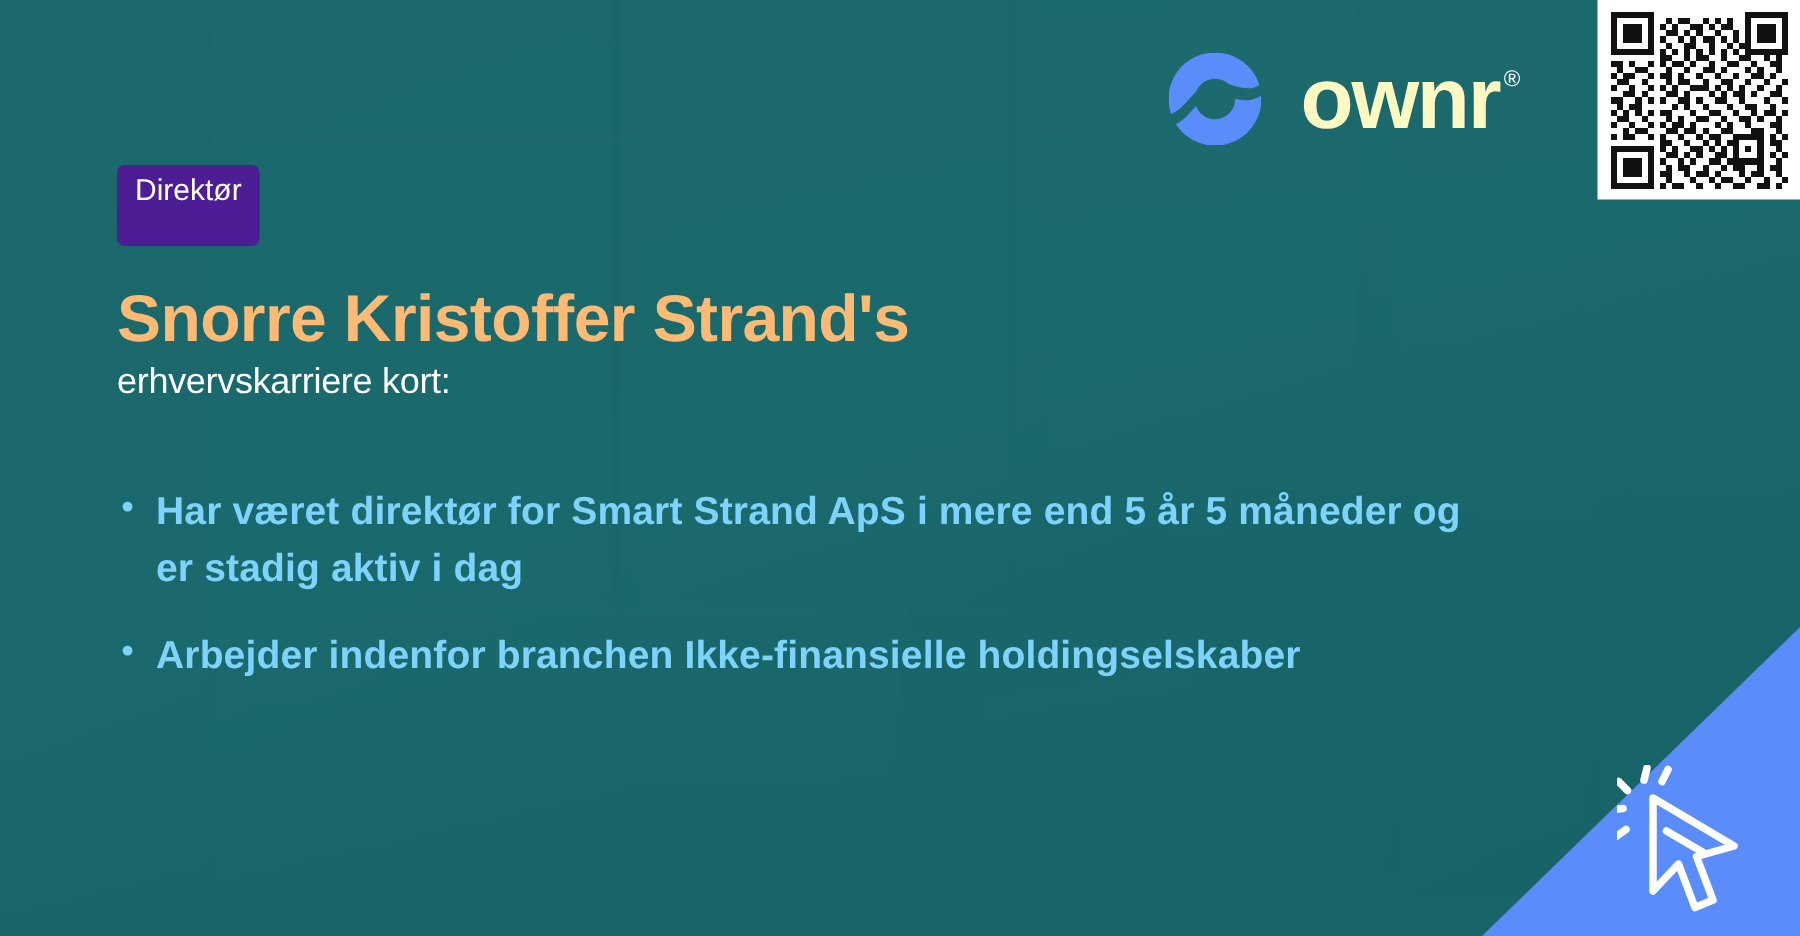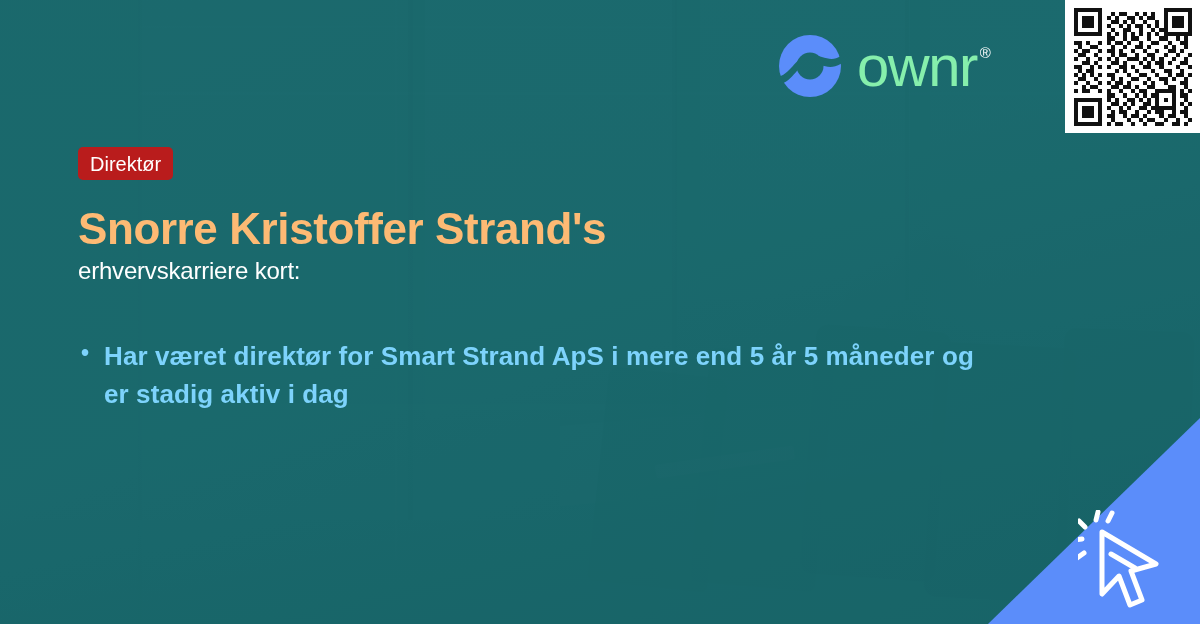--- a/index.html
+++ b/index.html
@@ -170,50 +170,50 @@
     height: 62px;
     flex: 0 0 62px;
   }
   .logo-word {
     display: flex;
     align-items: flex-start;
     color: #ffffff;
   }
   .logo-text {
     font-size: 58px;
-    font-weight: 400;
+    font-weight: 700;
     letter-spacing: -1.5px;
     line-height: 1;
-    color: #86efac;
+    color: #fef9c3;
+    margin-left: 10px;
   }
   .logo-reg {
     font-size: 15px;
     line-height: 1;
     margin-top: 8px;
     margin-left: 3px;
     color: #ffffff;
   }
 
   
   .content {
     position: absolute;
     left: 78px;
     top: 110px;
     width: 900px;
     z-index: 4;
   }
   .badge {
     display: inline-block;
-    background: #b91c1c;
+    background: #4c1d95;
     color: #ffffff;
     font-size: 20px;
     line-height: 1;
-    padding: 7px 12px 6px;
+    padding: 7px 12px 27px;
     border-radius: 5px;
-    margin-top: 37px;
   }
   .headline {
     margin: 24px 0 0;
     color: #fdba74;
     font-size: 44px;
     font-weight: 700;
     line-height: 1.12;
     letter-spacing: -0.4px;
   }
   .subheadline {
@@ -571,20 +571,21 @@
     </svg>
   </div>
 
   <div class="content">
     <span class="badge">Direktør</span>
     <h1 class="headline">Snorre Kristoffer Strand's</h1>
     <h2 class="subheadline">erhvervskarriere kort:</h2>
 
     <ul class="bullets">
       <li>Har været direktør for Smart Strand ApS i mere end 5 år 5 måneder og er stadig aktiv i dag</li>
+      <li>Arbejder indenfor branchen Ikke-finansielle holdingselskaber</li>
     </ul>
   </div>
 
   <div class="corner-wedge"></div>
   <svg class="cursor-icon" viewBox="0 0 104 104" aria-hidden="true">
     <g fill="none" stroke="#ffffff" stroke-width="5" stroke-linecap="round" stroke-linejoin="round">
       <path d="M24 22 L78 54 L53 61 L64 90 L52 95 L41 66 L24 84 Z"></path>
       <line x1="33" y1="44" x2="57" y2="58"></line>
       <line x1="18" y1="10" x2="20" y2="2"></line>
       <line x1="7" y1="17" x2="1" y2="11"></line>

